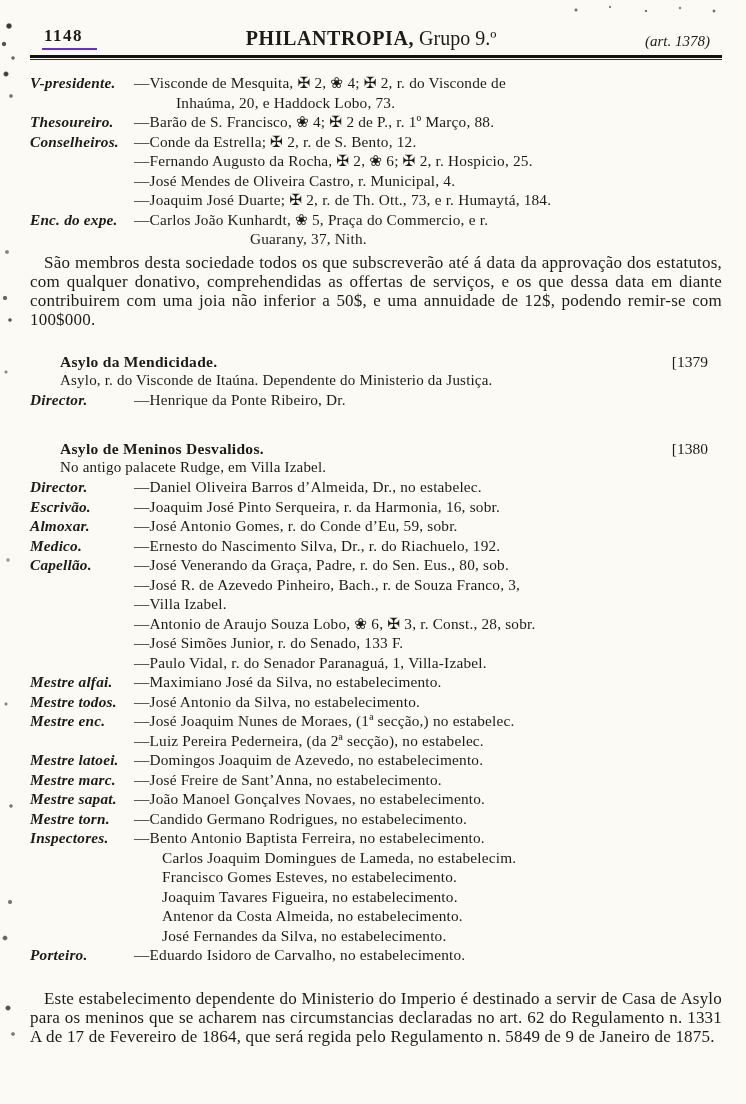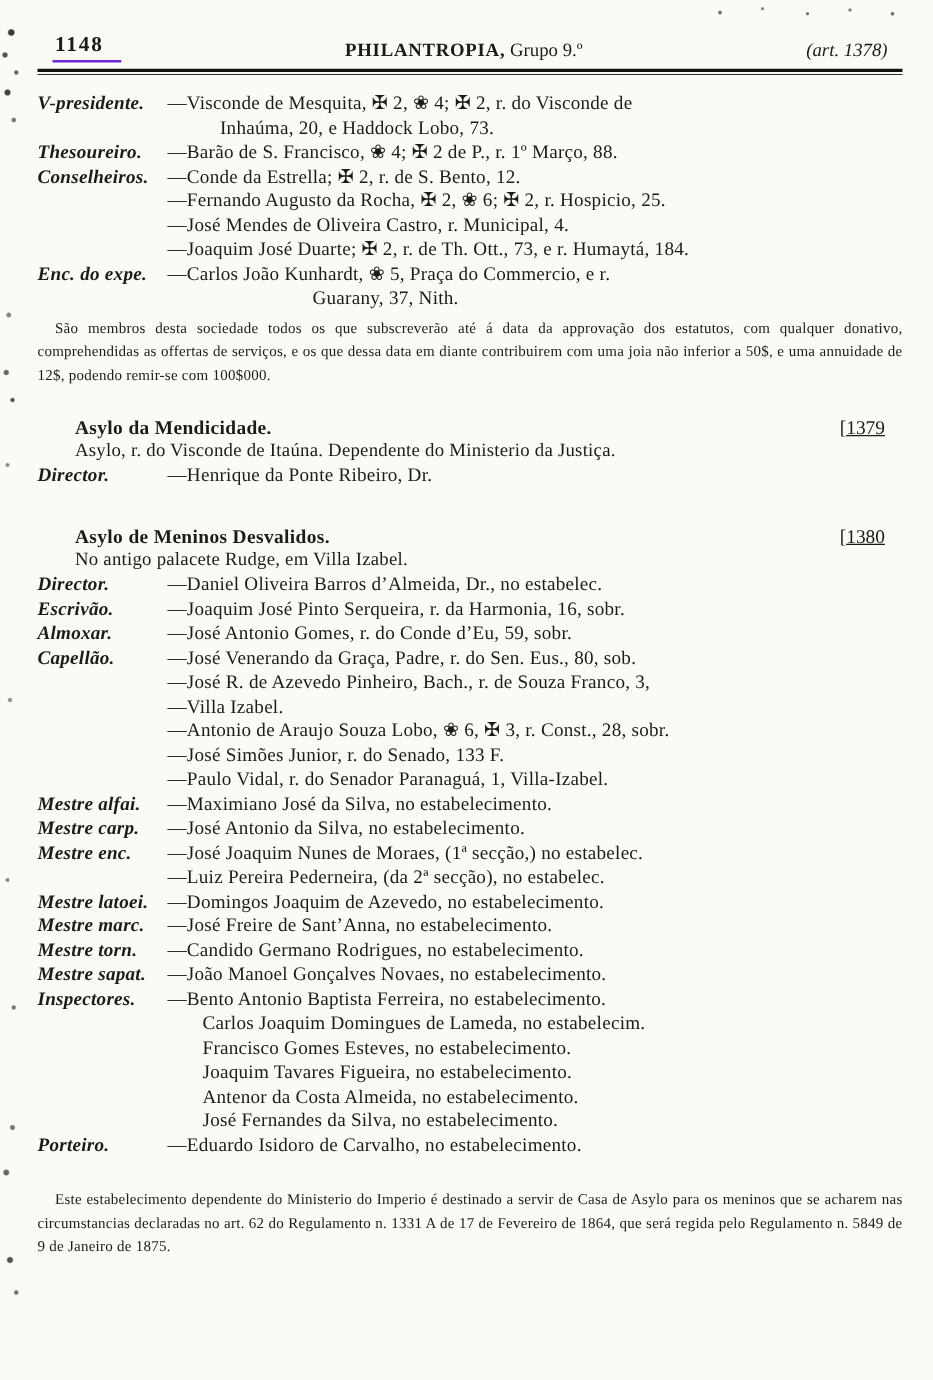--- a/index.html
+++ b/index.html
@@ -9,43 +9,43 @@
     font-family:"Liberation Serif","DejaVu Serif",serif;
     color:#1d1b17;
     position:relative;
     overflow:hidden;
   }
   .page{position:absolute;inset:0;padding:0 24px 0 30px;box-sizing:border-box;}
 
   
   .head-row{display:flex;align-items:flex-end;padding:26px 4px 5px 12px;}
   .pagenum{font-weight:bold;font-size:17px;letter-spacing:1.5px;border-bottom:2px solid #6d28d9;padding:0 14px 2px 2px;}
-  .head-title{flex:1;text-align:center;font-size:15px;}
+  .head-title{flex:1;text-align:center;font-size:20px;}
   .head-title .tb{font-weight:bold;letter-spacing:.6px;}
   .art-ref{font-size:15px;padding-right:8px;font-style:italic;}
   .rule{height:6px;background:linear-gradient(to bottom,#14120d 0 3px,transparent 3px 4px,#322f27 4px 5px,transparent 5px 6px);}
 
   
   .rows{font-size:15.3px;line-height:19.5px;}
   .row{display:flex;}
   .row .lbl{flex:0 0 104px;font-style:italic;font-weight:bold;white-space:nowrap;letter-spacing:.2px;}
   .row .txt{flex:1;letter-spacing:.2px;white-space:nowrap;}
   .row.cont-wide .txt{padding-left:42px;}
   .row.cont-center .txt{padding-left:116px;}
   .row.cont-inset .txt{padding-left:28px;}
 
   .society{margin-top:12px;}
 
-  .note{font-size:12px;line-height:19px;text-align:justify;letter-spacing:.2px;margin:4px 0 0;text-indent:14px;}
+  .note{font-size:17px;line-height:19px;text-align:justify;letter-spacing:.2px;margin:4px 0 0;text-indent:14px;}
 
   
   .sec-head{display:flex;justify-content:space-between;align-items:baseline;padding-left:30px;margin-top:24px;}
   .sec-head.big-gap{margin-top:30px;}
   .sec-title{font-weight:bold;font-size:15.5px;letter-spacing:.3px;}
-  .sec-ref{font-size:15.5px;padding-right:14px;text-decoration:underline;}
+  .sec-ref{font-size:15.5px;padding-right:14px;}
   .sec-sub{font-size:15px;padding-left:30px;line-height:19.5px;letter-spacing:.2px;}
 
   .footer-note{margin-top:24px;}
 
   
   .noise-left{position:absolute;left:0;top:0;width:26px;height:1104px;pointer-events:none;background-repeat:no-repeat;
     background-image:
       radial-gradient(circle at 9px 26px,#3a3833 2px,transparent 3.2px),
       radial-gradient(circle at 4px 44px,#55524b 1.6px,transparent 2.6px),
       radial-gradient(circle at 13px 58px,#6b675f 1.2px,transparent 2.2px),
@@ -163,20 +163,24 @@
       <div class="row">
         <span class="lbl">Escrivão.</span>
         <span class="txt">—Joaquim José Pinto Serqueira, r. da Harmonia, 16, sobr.</span>
       </div>
 
       <div class="row">
         <span class="lbl">Almoxar.</span>
         <span class="txt">—José Antonio Gomes, r. do Conde d’Eu, 59, sobr.</span>
       </div>
 
+      <div class="row">
+        <span class="lbl">Medico.</span>
+        <span class="txt">—Ernesto do Nascimento Silva, Dr., r. do Riachuelo, 192.</span>
+      </div>
 
       <div class="row">
         <span class="lbl">Capellão.</span>
         <span class="txt">—José Venerando da Graça, Padre, r. do Sen. Eus., 80, sob.</span>
       </div>
 
 
       <div class="row">
         <span class="lbl"></span>
         <span class="txt">—José R. de Azevedo Pinheiro, Bach., r. de Souza Franco, 3,</span>
@@ -201,21 +205,21 @@
         <span class="lbl"></span>
         <span class="txt">—Paulo Vidal, r. do Senador Paranaguá, 1, Villa-Izabel.</span>
       </div>
 
       <div class="row">
         <span class="lbl">Mestre alfai.</span>
         <span class="txt">—Maximiano José da Silva, no estabelecimento.</span>
       </div>
 
       <div class="row">
-        <span class="lbl">Mestre carp.</span>
+        <span class="lbl">Mestre todos.</span>
         <span class="txt">—José Antonio da Silva, no estabelecimento.</span>
       </div>
 
       <div class="row">
         <span class="lbl">Mestre enc.</span>
         <span class="txt">—José Joaquim Nunes de Moraes, (1ª secção,) no estabelec.</span>
       </div>
 
       <div class="row">
         <span class="lbl"></span>
@@ -226,30 +230,30 @@
         <span class="lbl">Mestre latoei.</span>
         <span class="txt">—Domingos Joaquim de Azevedo, no estabelecimento.</span>
       </div>
 
       <div class="row">
         <span class="lbl">Mestre marc.</span>
         <span class="txt">—José Freire de Sant’Anna, no estabelecimento.</span>
       </div>
 
       <div class="row">
+        <span class="lbl">Mestre sapat.</span>
+        <span class="txt">—João Manoel Gonçalves Novaes, no estabelecimento.</span>
+      </div>
+
+      <div class="row">
         <span class="lbl">Mestre torn.</span>
         <span class="txt">—Candido Germano Rodrigues, no estabelecimento.</span>
       </div>
 
       <div class="row">
-        <span class="lbl">Mestre sapat.</span>
-        <span class="txt">—João Manoel Gonçalves Novaes, no estabelecimento.</span>
-      </div>
-
-      <div class="row">
         <span class="lbl">Inspectores.</span>
         <span class="txt">—Bento Antonio Baptista Ferreira, no estabelecimento.</span>
       </div>
 
       <div class="row cont-inset">
         <span class="lbl"></span>
         <span class="txt">Carlos Joaquim Domingues de Lameda, no estabelecim.</span>
       </div>
 
       <div class="row cont-inset">

